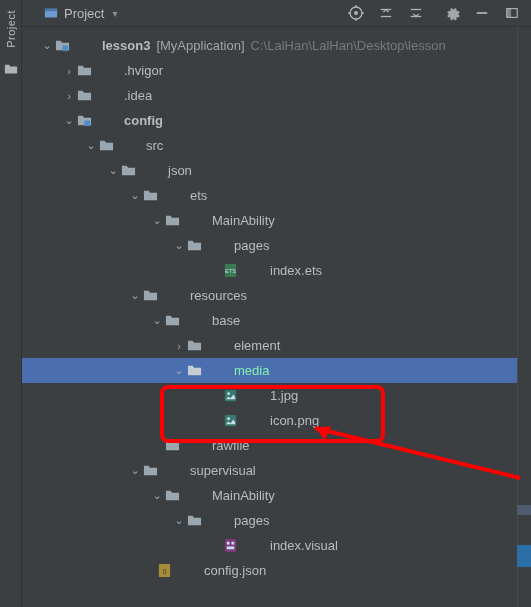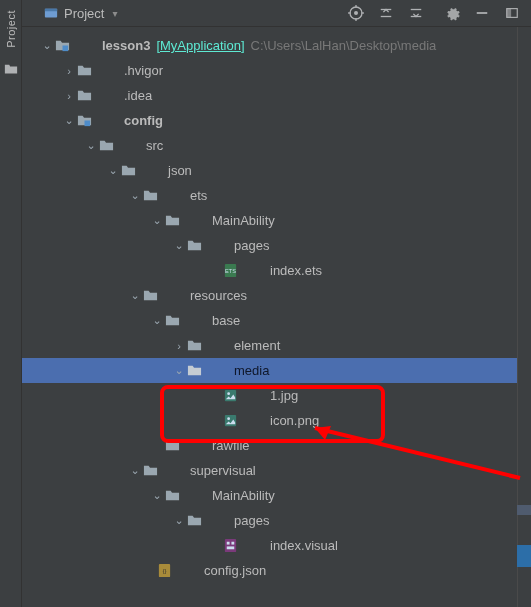--- a/index.html
+++ b/index.html
@@ -91,40 +91,40 @@
     display: flex;
     align-items: center;
     height: 25px;
     white-space: nowrap;
     position: relative;
   }
   .row.selected {
     background: #4b6eaf;
     color: #ffffff;
   }
-  .row.selected .label { color: #0f172a; }
+  .row.selected .label { color: #86efac; }
   .arrow {
     width: 14px;
     text-align: center;
     color: #9aa7b0;
     font-size: 11px;
     flex-shrink: 0;
   }
   .arrow.none { visibility: hidden; }
   .folder-icon, .file-icon {
     width: 16px;
     display: inline-flex;
     align-items: center;
     justify-content: center;
     margin-right: 6px;
     flex-shrink: 0;
   }
   .label { color: #bbbbbb; margin-left: 26px; }
   .label.bold { font-weight: 600; }
-  .label.proj { color: #5eead4; text-decoration: underline; }
+  .label.proj { color: #a3a3a3; }
   .label.path { color: #787878; margin-left: 6px; }
   .red-box {
     position: absolute;
     border: 4px solid #ff0000;
     border-radius: 8px;
     pointer-events: none;
   }
   .red-arrow {
     position: absolute;
     pointer-events: none;
@@ -218,21 +218,21 @@
     <div class="row" style="padding-left:18px">
       <span class="arrow">⌄</span>
       <span class="folder-icon">
           <svg width="15" height="15" viewBox="0 0 16 16">
             <path fill="#9aa7b0" d="M1 3h5l1.5 2H15v8H1z"></path>
             <rect x="8" y="8" width="6" height="6" fill="#4e8cc9"></rect>
           </svg>
         </span>
       <span class="label bold">lesson3</span>
       <span class="label proj" style="margin-left:6px">[MyApplication]</span>
-      <span class="label path">C:\Users\LalHan\Desktop\media</span>
+      <span class="label path">C:\LalHan\LalHan\Desktop\lesson</span>
     </div>
 
     <div class="row" style="padding-left:40px">
       <span class="arrow">›</span>
       <span class="folder-icon">
           <svg width="15" height="15" viewBox="0 0 16 16">
             <path fill="#9aa7b0" d="M1 3h5l1.5 2H15v8H1z"></path>
           </svg>
         </span>
       <span class="label">.hvigor</span>

